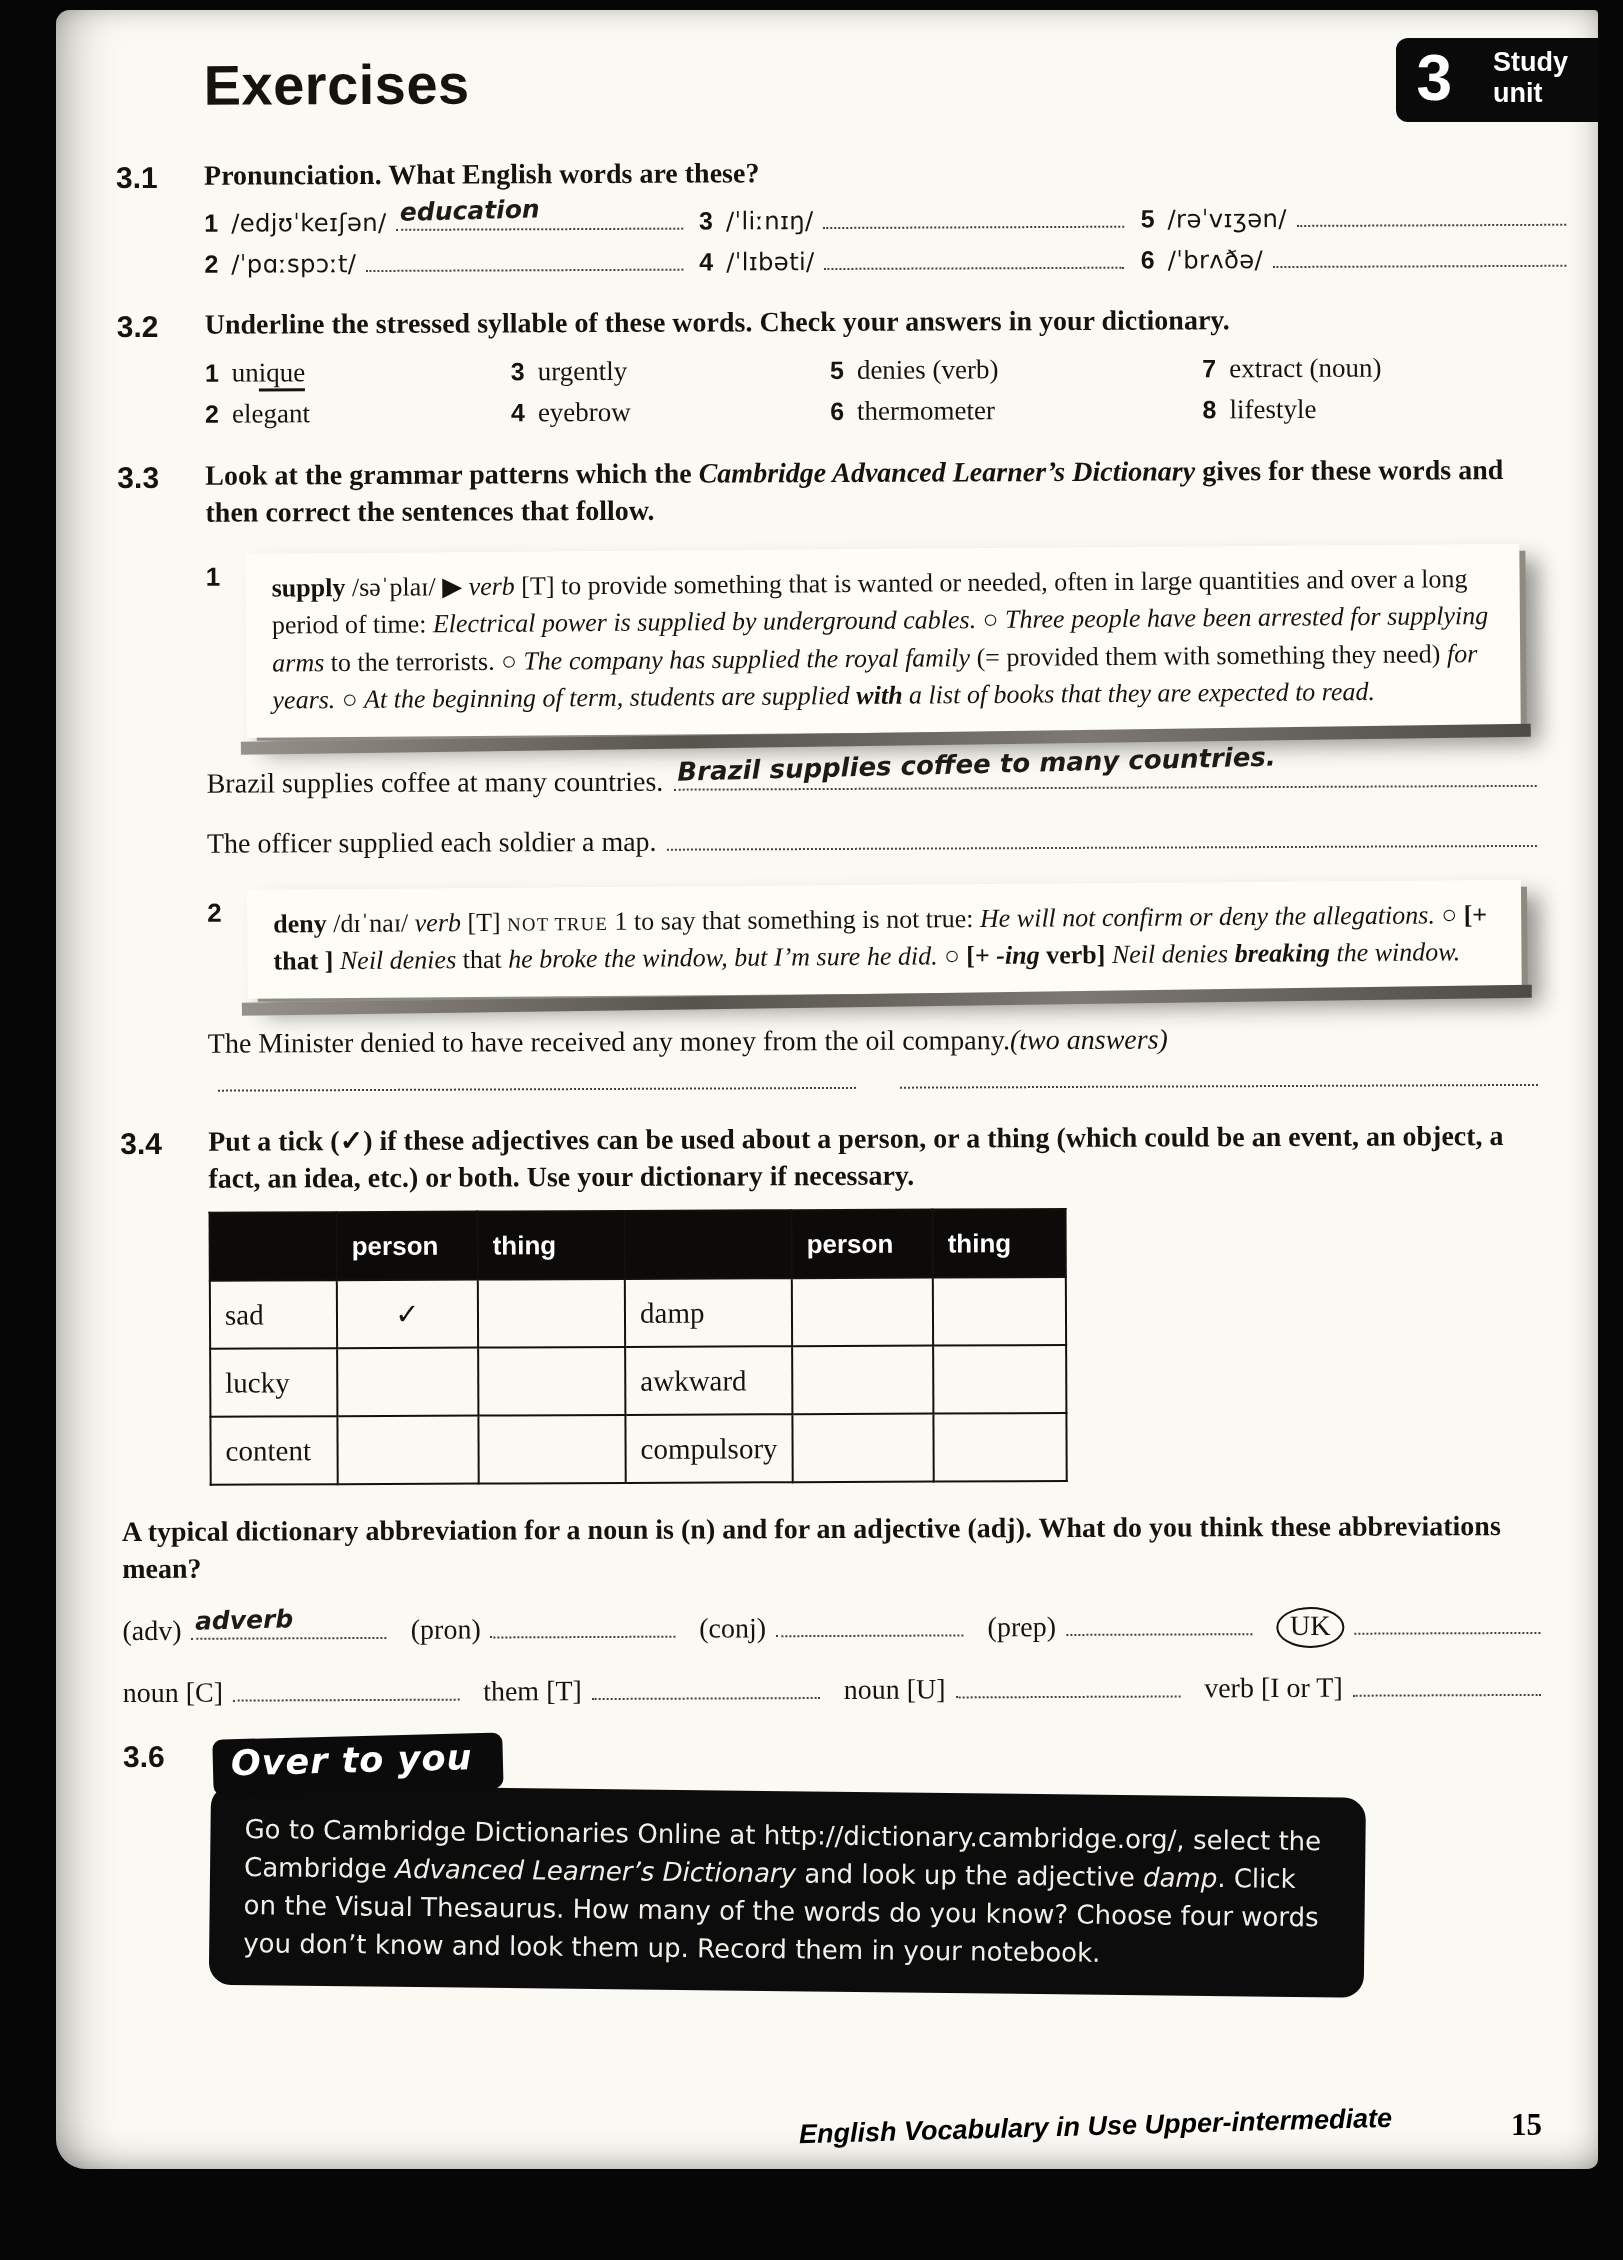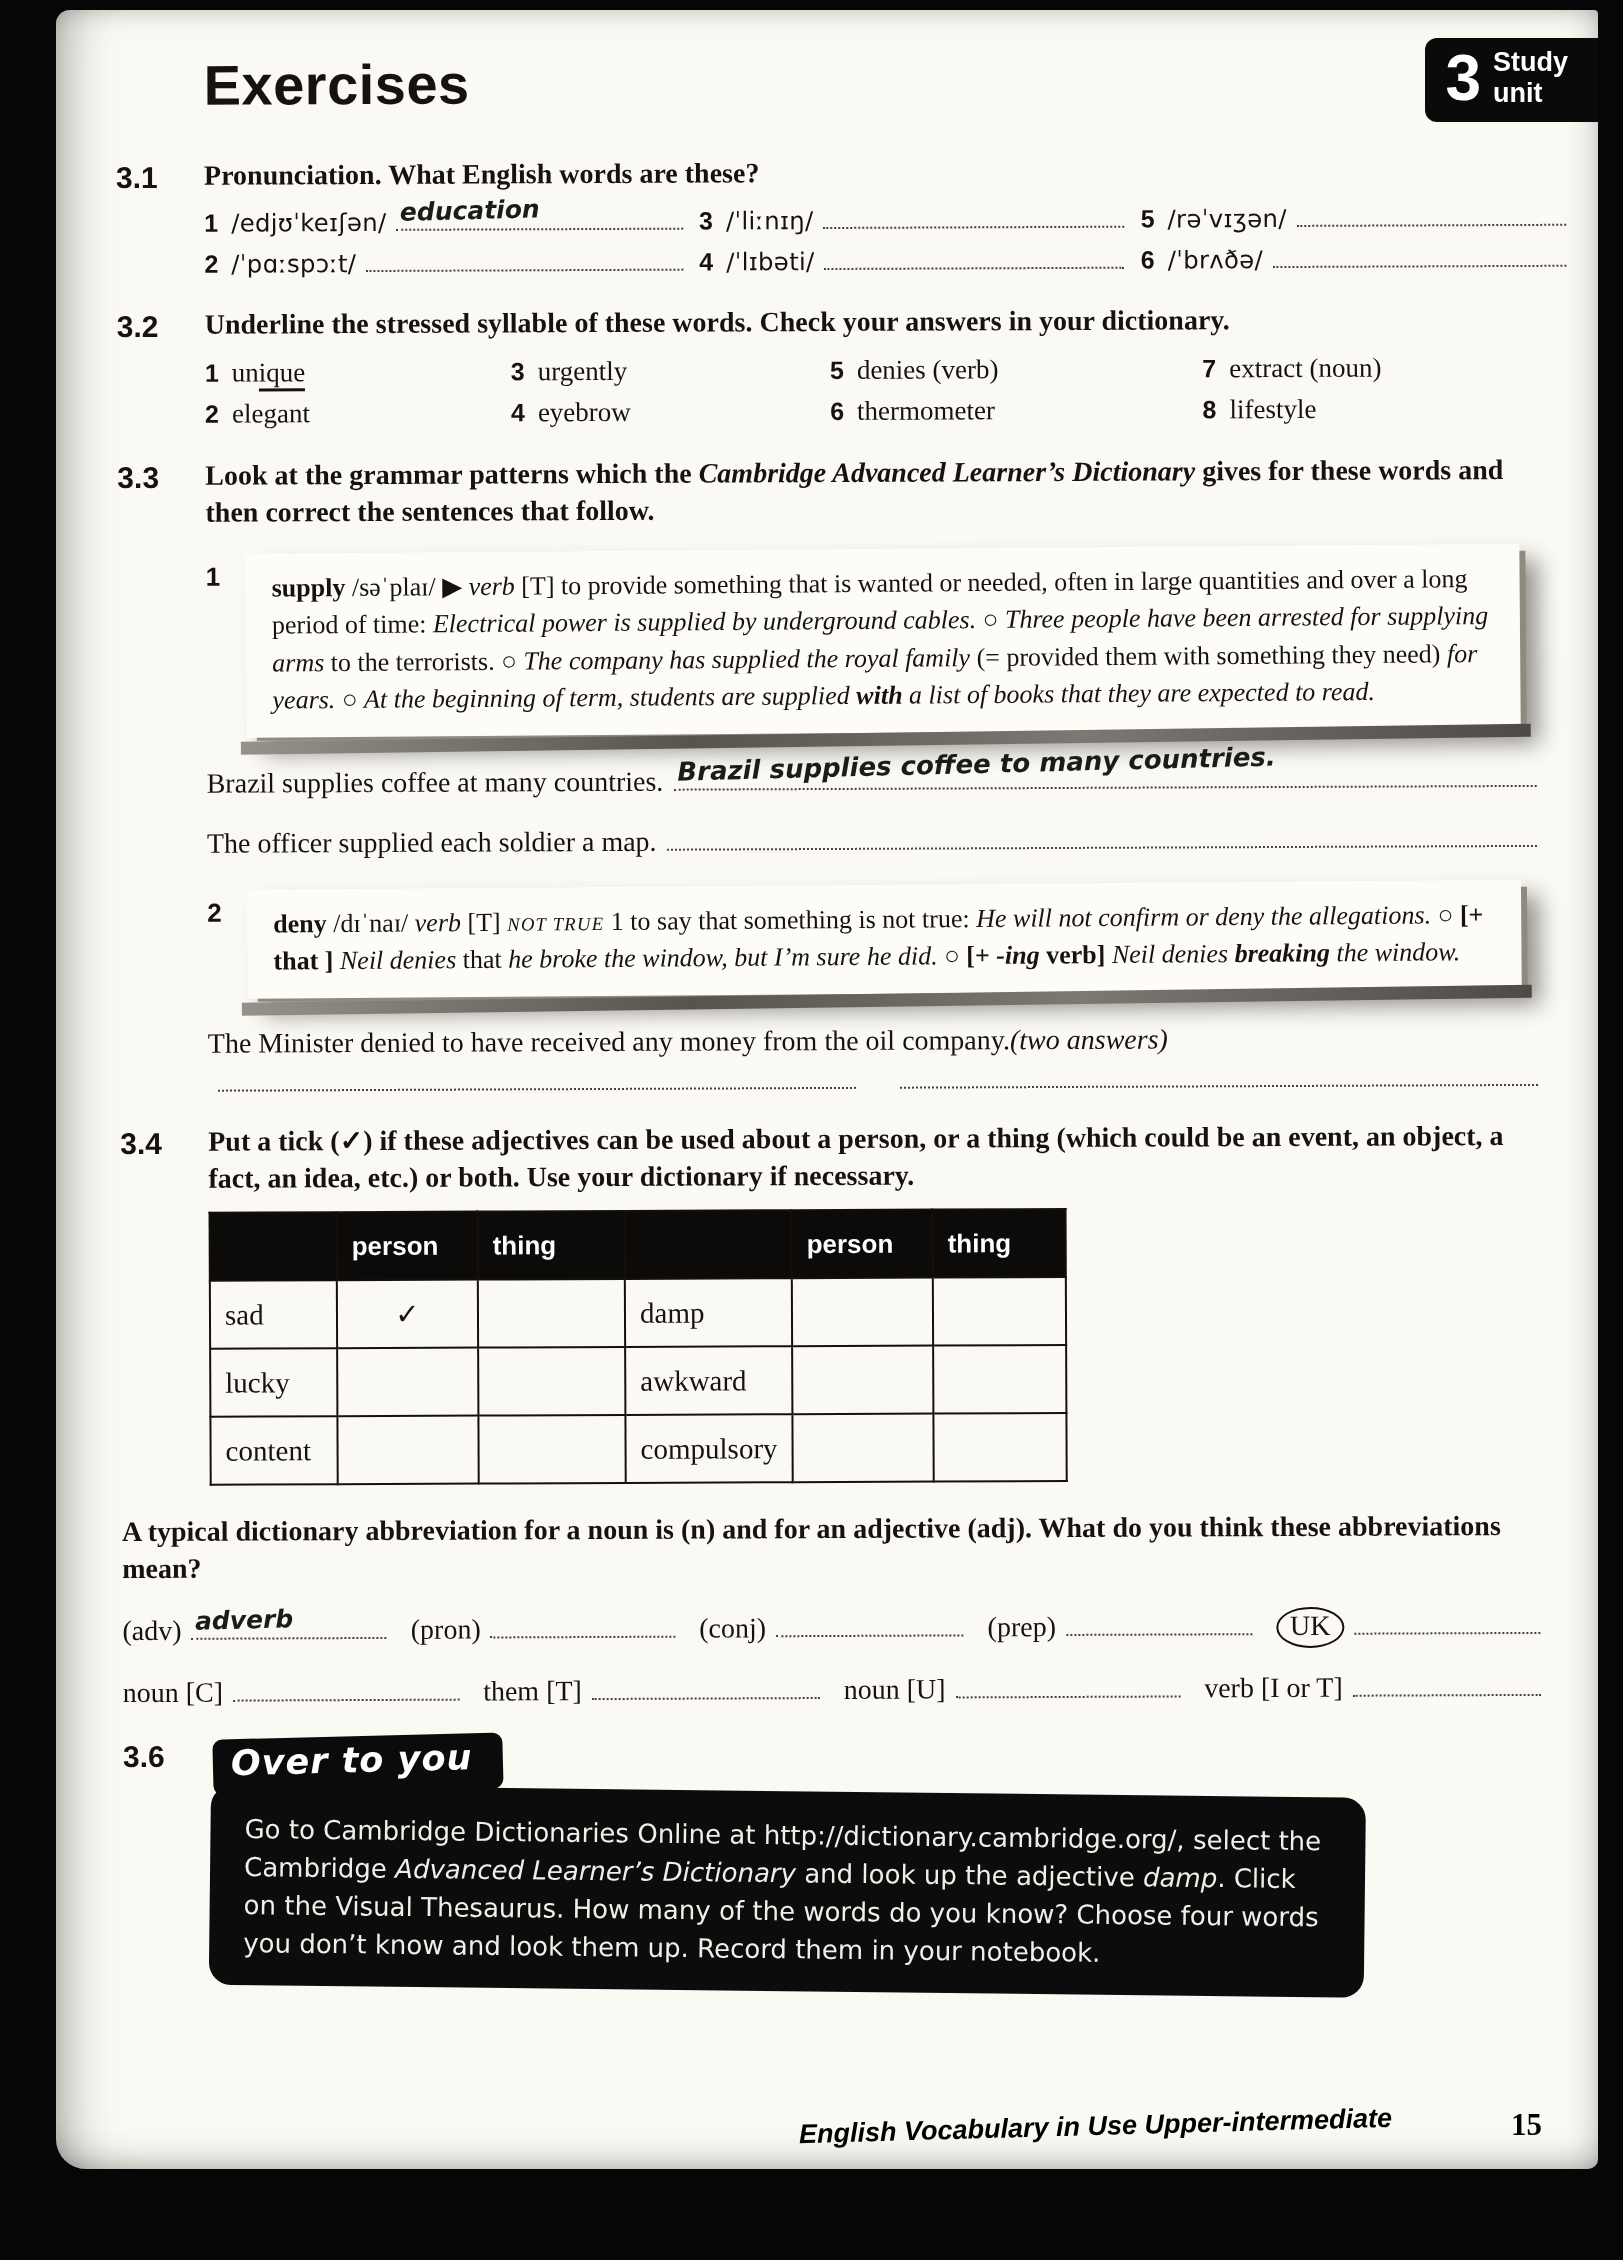--- a/index.html
+++ b/index.html
@@ -32,21 +32,21 @@
 
   .unit-badge {
     position:absolute; top:28px; right:0;
     background:#0a0a0a; color:#fff;
     border-radius:12px 0 0 12px;
     padding:8px 30px 12px 20px;
     display:flex; align-items:center; gap:12px;
     z-index:5;
   }
   .unit-num { font:700 64px/1 "Liberation Sans", sans-serif; }
-  .unit-labels { display:flex; flex-direction:column; font:700 27px/1.15 "Liberation Sans", sans-serif; }
+  .unit-labels { display:flex; flex-direction:column; font:700 27px/1.15 "Liberation Sans", sans-serif;margin-left:29px; }
 
   .ex { display:flex; margin-bottom:28px; }
   .ex-num { flex:0 0 88px; font:700 30px "Liberation Sans", sans-serif; padding-top:3px; }
   .ex-body { flex:1; min-width:0; }
 
   .prompt { font-weight:700; font-size:28px; line-height:1.32; margin:0 0 14px; }
   .prompt .s-i { font-style:italic; }
 
   .grid31 { display:grid; grid-template-columns:36% 32% 32%; column-gap:16px; row-gap:12px; margin-top:4px; }
   .grid32 { display:grid; grid-template-columns:23% 24% 28% 25%; row-gap:10px; font-size:28px; margin-top:4px; }
@@ -78,21 +78,21 @@
   }
   .dict-box::after {
     content:""; position:absolute; left:-6px; right:-10px; bottom:-13px; height:13px;
     background:linear-gradient(92deg,#96918a,#57534d 35%,#7d7872 65%,#4e4a45);
     transform:skewY(-0.35deg); filter:blur(0.6px); z-index:-1;
   }
   .dict-text { margin:0; font-size:26px; line-height:1.44; }
 
   .s-n {} .s-b { font-weight:700; } .s-i { font-style:italic; }
   .s-bi { font-weight:700; font-style:italic; }
-  .s-sc { font-size:.72em; letter-spacing:1.2px;font-style:italic; }
+  .s-sc { font-size:.72em; letter-spacing:1.2px; }
 
   .fix-row { display:flex; align-items:baseline; font-size:28px; margin:8px 0 28px; }
   .printed { white-space:nowrap; }
   .note { font-style:italic; white-space:nowrap; }
   .dotline-row { display:flex; gap:34px; margin:26px 0 4px; }
 
   table.adj-table { border-collapse:collapse; margin-top:14px; }
   .adj-table col.c1 { width:127px; } .adj-table col.c2 { width:141px; }
   .adj-table col.c3 { width:147px; } .adj-table col.c4 { width:159px; }
   .adj-table col.c5 { width:141px; } .adj-table col.c6 { width:133px; }

